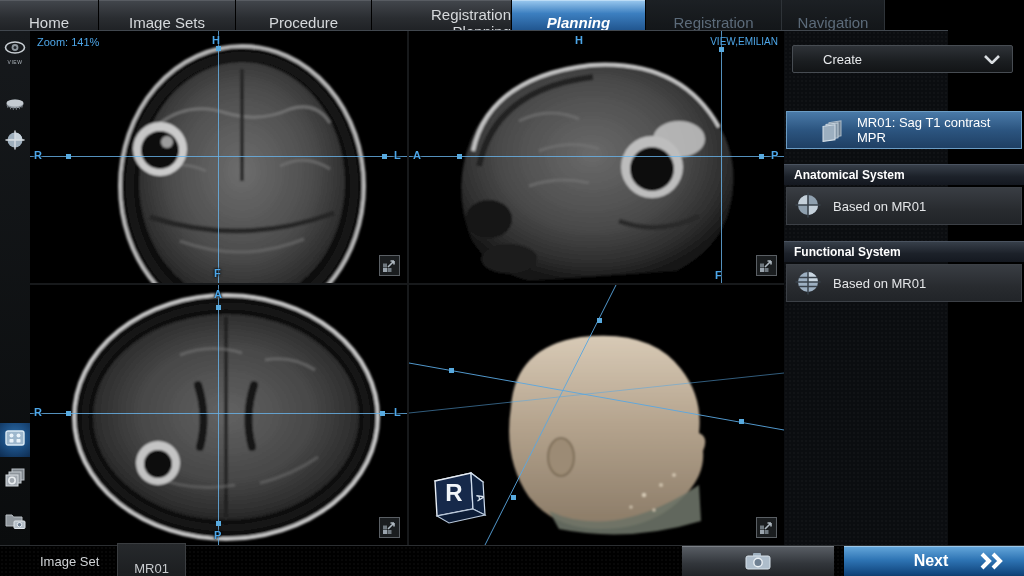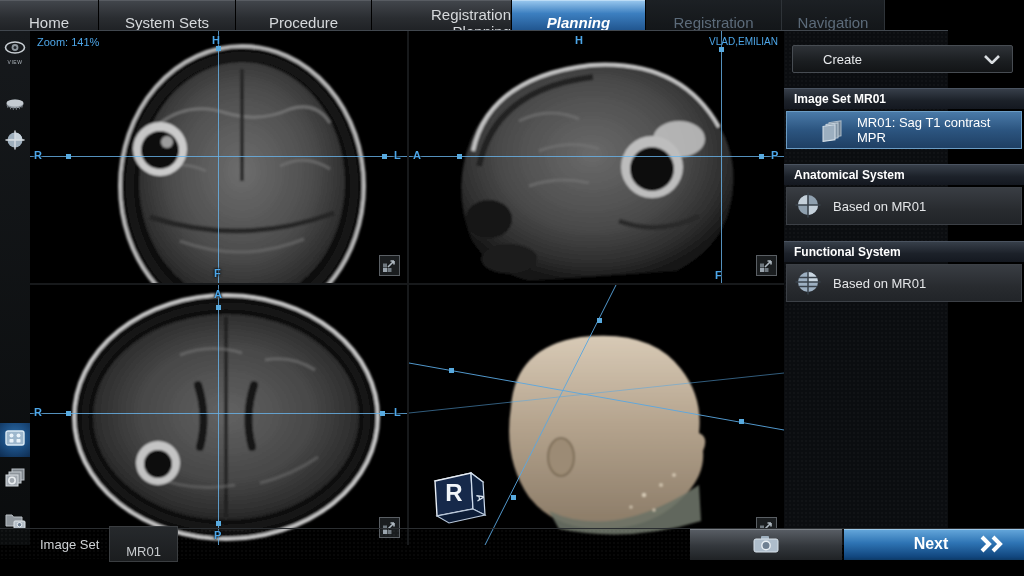--- a/index.html
+++ b/index.html
@@ -60,24 +60,24 @@
     box-shadow:inset 0 1px 0 #4a5360; color:#fff; font-weight:bold; font-size:12px;
     display:flex; align-items:center; padding-left:10px; }
   .p-item { position:absolute; left:2px; width:236px; height:38px;
     border:1px solid #3c4046; background:linear-gradient(180deg,#393d43,#282b2f 60%,#212428);
     display:flex; align-items:center; gap:12px; padding-left:8px; color:#e4e6e8;
     font-size:13px; cursor:pointer; }
   .p-item.selected { border:1px solid #6b9cc4;
     background:linear-gradient(180deg,#4a7aa8,#2c5580 50%,#1f3f63); color:#fff;padding-left:32px; }
 
   
-  #bottombar { position:absolute; left:0; top:528px; width:1024px; height:31px;
+  #bottombar { position:absolute; left:0; top:545px; width:1024px; height:31px;
     background:linear-gradient(180deg,#1e2124,#0c0e10); border-top:1px solid #2b2e31;
     display:flex; align-items:center;
-    background-image:radial-gradient(rgba(255,255,255,0.03) 1px, transparent 1px); background-size:4px 4px; }
+    background-image:radial-gradient(rgba(255,255,255,0.03) 1px, transparent 1px); background-size:4px 4px;gap:8px; }
   .bb-label { margin-left:40px; color:#cfd2d5; font-size:13px; }
   .bb-tab { margin-left:10px; height:22px; padding:17px 16px; display:flex; 
     color:#c8cbce; font-size:13px; background:linear-gradient(180deg,#26292c,#1b1d1f);
     border:1px solid #3a3d40; cursor:pointer; }
   .bb-spacer { flex:1; }
   .camera-btn { width:152px; height:31px; display:flex; align-items:center; justify-content:center;
     background:linear-gradient(180deg,#5a5f66,#33373c 55%,#1f2225); box-shadow:inset 0 1px 0 #7b8086;
     cursor:pointer; }
   .next-btn { width:180px; height:31px; margin-left:2px; display:flex; align-items:center;
     background:linear-gradient(180deg,#66a8dc,#2e74b4 45%,#11467e 90%,#0d3a66);
@@ -85,21 +85,21 @@
   .next-txt { flex:1; text-align:center; color:#fff; font-weight:bold; font-size:16px; padding-left:40px; }
   .next-chev { width:46px; display:flex; align-items:center; }
 </style>
 </head>
 <body>
 
 <div id="app">
 
   <div id="topbar">
     <div class="tab" style="width:99px">Home</div>
-    <div class="tab" style="width:137px">System Sets</div>
+    <div class="tab" style="width:137px">Image Sets</div>
     <div class="tab" style="width:136px">Procedure</div>
     <div class="tab" style="width:140px">Registration Planning</div>
     <div class="tab selected" style="width:134px">Planning</div>
     <div class="tab disabled" style="width:136px">Registration</div>
     <div class="tab disabled" style="width:103px">Navigation</div>
   </div>
 
   <div id="content">
 
     <div id="sidebar">
@@ -237,21 +237,21 @@
             <circle cx="243" cy="136" r="31" fill="#bdbdbd"></circle>
             <circle cx="243" cy="138" r="22" fill="#0e0e0e"></circle>
             <path d="M210 190 Q250 205 290 185" stroke="#2a2a2a" stroke-width="5" fill="none"></path>
           </g>
         </svg>
         <div class="vline" style="left:312px"></div>
         <div class="hline" style="top:125px"></div>
         <div class="handle" style="left:310px; top:16px"></div>
         <div class="handle" style="left:48px; top:123px"></div>
         <div class="handle" style="left:350px; top:123px"></div>
-        <span class="patient-label">VLAD,EMILIAN</span>
+        <span class="patient-label">VIEW,EMILIAN</span>
         <span class="vp-label" style="left:166px; top:3px">H</span>
         <span class="vp-label" style="left:4px; top:118px">A</span>
         <span class="vp-label" style="left:362px; top:118px">P</span>
         <span class="vp-label" style="left:306px; top:238px">F</span>
         <div class="expand-btn">
           <svg width="19" height="19" viewBox="0 0 19 19">
             <rect x="3" y="12" width="4" height="4" fill="#9aa4ad"></rect>
               <rect x="7.5" y="12" width="4" height="4" fill="#6f787f"></rect>
               <rect x="3" y="7.5" width="4" height="4" fill="#6f787f"></rect>
             <path d="M8 11 L14 5 M14 5 L10.5 5 M14 5 L14 8.5" stroke="#aeb8c0" stroke-width="1.6" fill="none"></path>
@@ -358,23 +358,20 @@
     <div id="panel">
       <div class="create-btn">
         <span>Create</span>
         <span>
           <svg width="16" height="9" viewBox="0 0 16 9">
               <path d="M1 1 L8 8 L15 1" stroke="#d9dde1" stroke-width="2.6" fill="none"></path>
             </svg>
         </span>
       </div>
 
-      <div class="sec-header" style="top:57px">
-        <span>Image Set MR01</span>
-      </div>
       <div class="p-item selected" style="top:80px">
         <span>
           <svg width="26" height="26" viewBox="0 0 26 26">
             <g transform="skewY(-8)">
               <rect x="10" y="8" width="12" height="15" fill="#6e8092" stroke="#aebdca" stroke-width="1"></rect>
               <rect x="7" y="9.5" width="12" height="15" fill="#8195a7" stroke="#c2cfda" stroke-width="1"></rect>
               <rect x="4" y="11" width="12" height="15" fill="#9cafc0" stroke="#d8e2ea" stroke-width="1"></rect>
             </g>
           </svg>
         </span>

